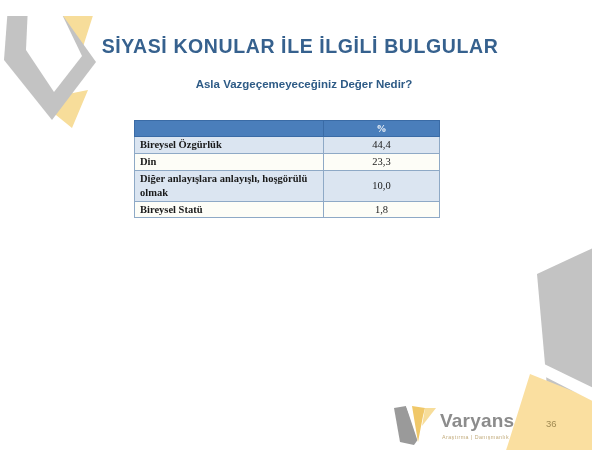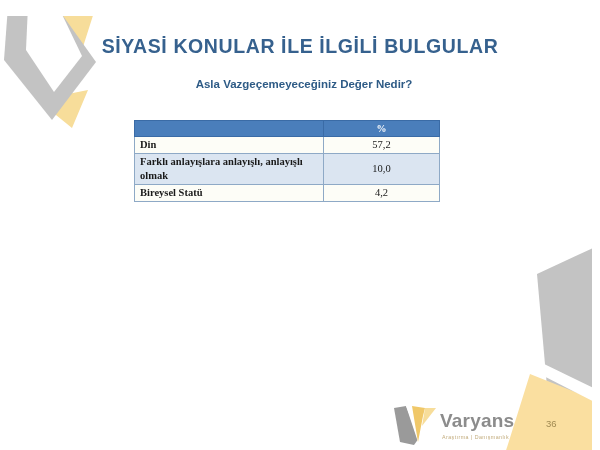--- a/index.html
+++ b/index.html
@@ -173,31 +173,35 @@
           <col class="c-label">
           <col class="c-value">
         </colgroup>
       <thead>
         <tr>
           <th></th>
           <th class="h-pct">%</th>
         </tr>
       </thead>
       <tbody>
+        <tr class="band-a">
+          <td class="label">Bireysel Özgürlük</td>
+          <td class="value">44,4</td>
+        </tr>
         <tr class="band-b">
           <td class="label">Din</td>
-          <td class="value">57,2</td>
+          <td class="value">23,3</td>
         </tr>
         <tr class="band-a">
-          <td class="label">Farklı anlayışlara anlayışlı, anlayışlı olmak</td>
+          <td class="label">Diğer anlayışlara anlayışlı, hoşgörülü olmak</td>
           <td class="value">10,0</td>
         </tr>
         <tr class="band-b">
           <td class="label">Bireysel Statü</td>
-          <td class="value">4,2</td>
+          <td class="value">1,8</td>
         </tr>
       </tbody>
     </table>
   </div>
 
   <div class="logo">
     <svg class="logo-mark" viewBox="0 0 46 42" xmlns="http://www.w3.org/2000/svg">
       <polygon points="2,4 14,2 27,34 22,41 8,38" fill="#9a9a9a"></polygon>
       <polygon points="14,2 20,2 31,30 26,38" fill="#ffffff"></polygon>
       <polygon points="20,2 33,4 31,12 26,38" fill="#f0c869"></polygon>

